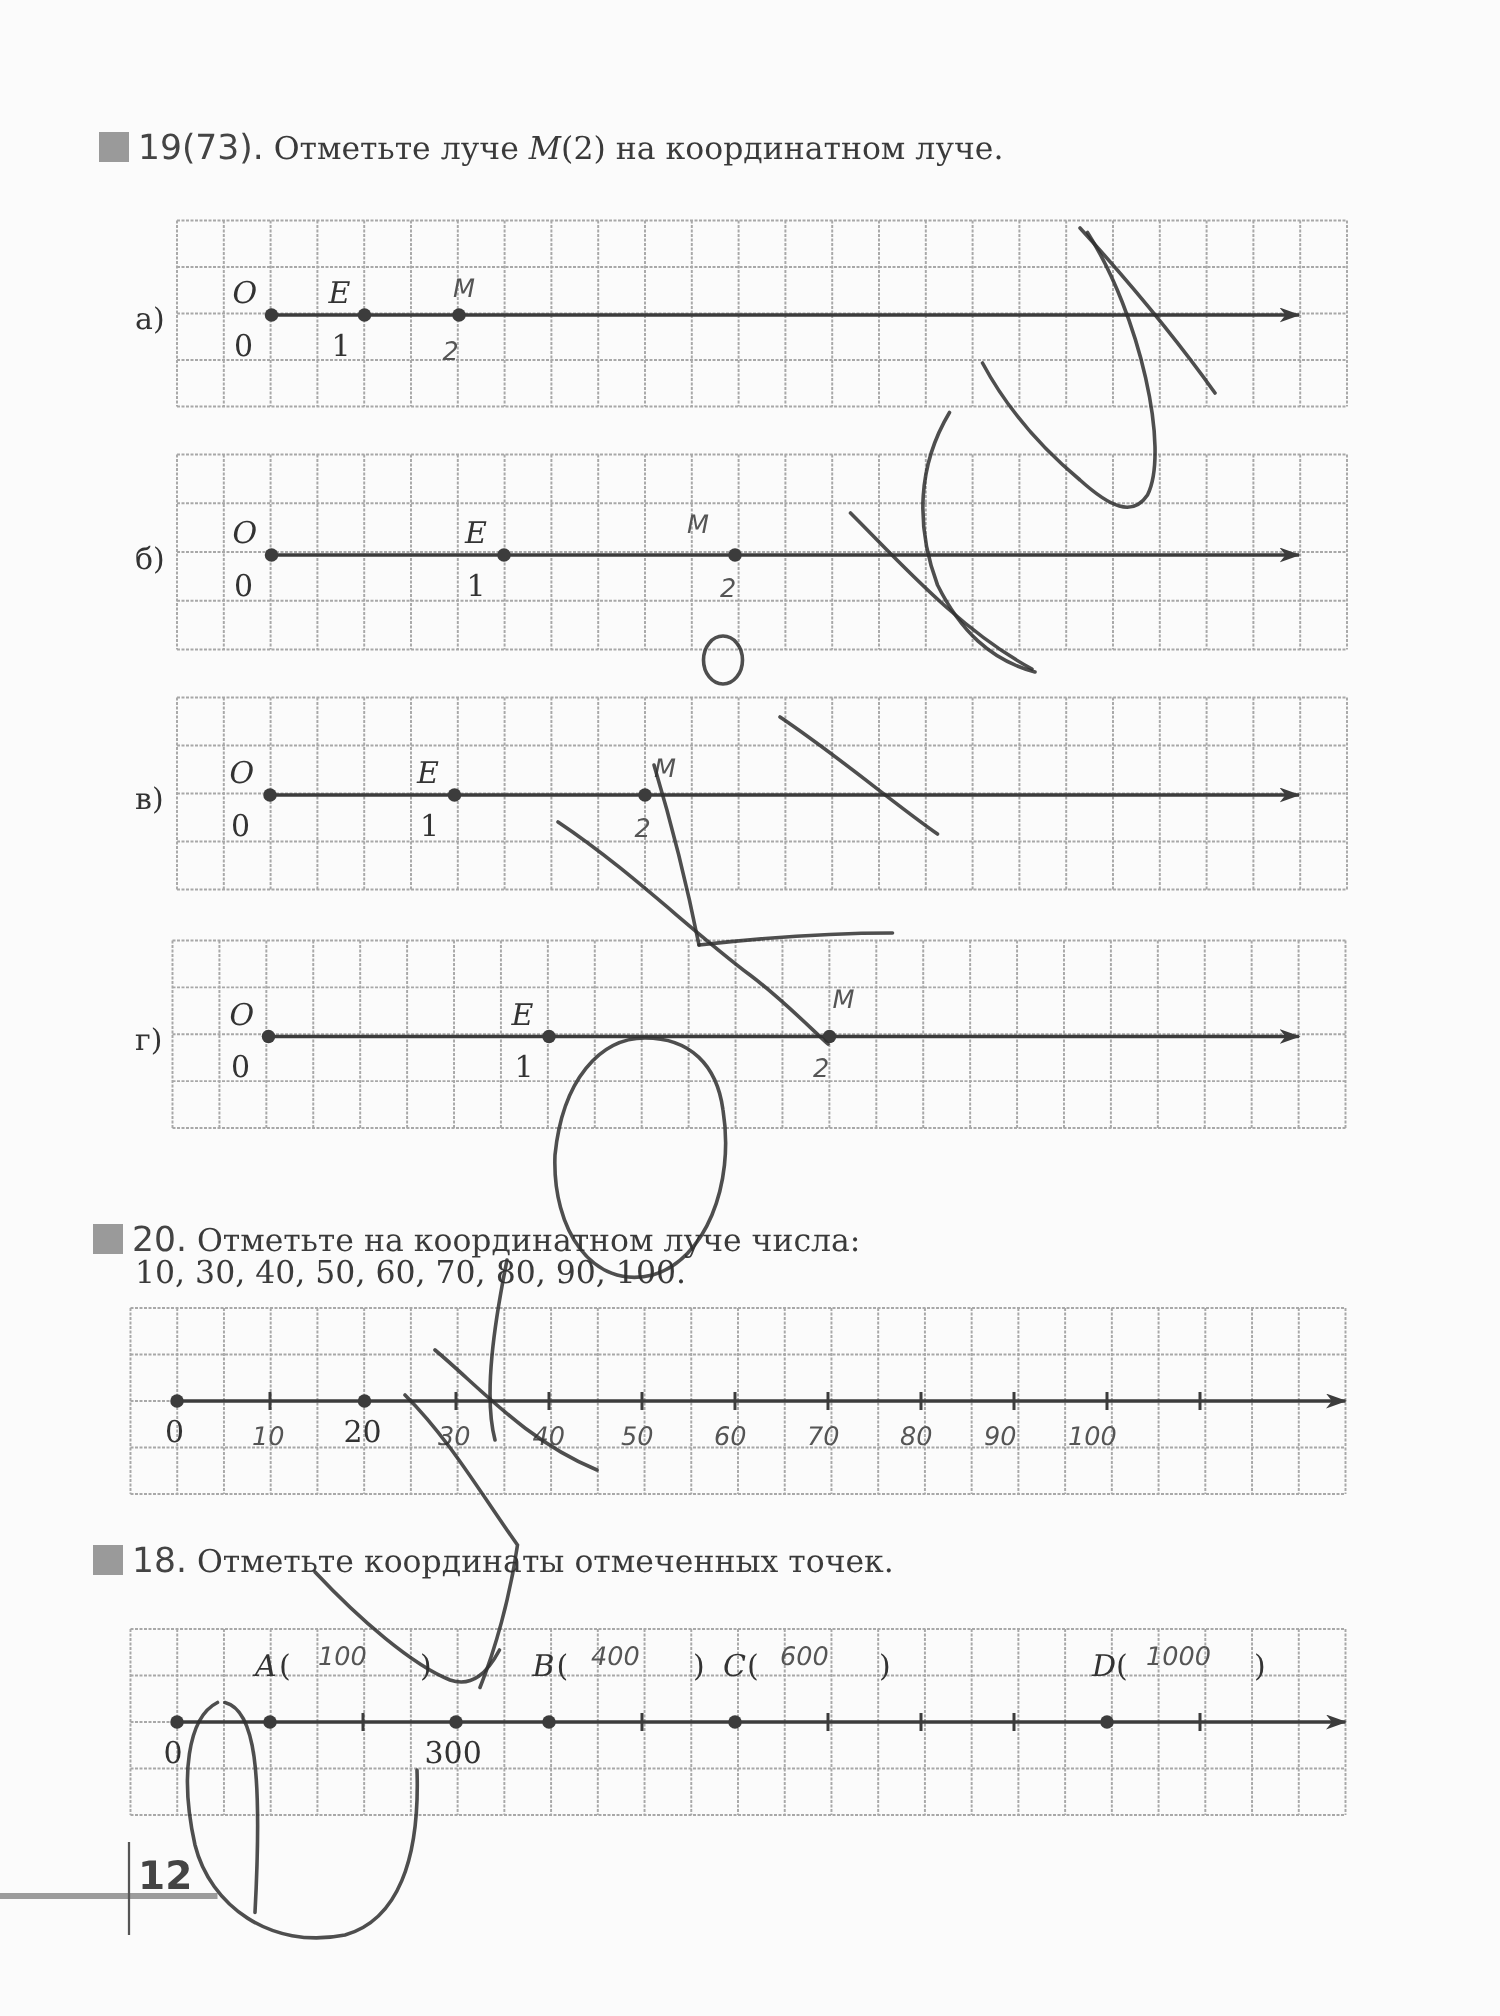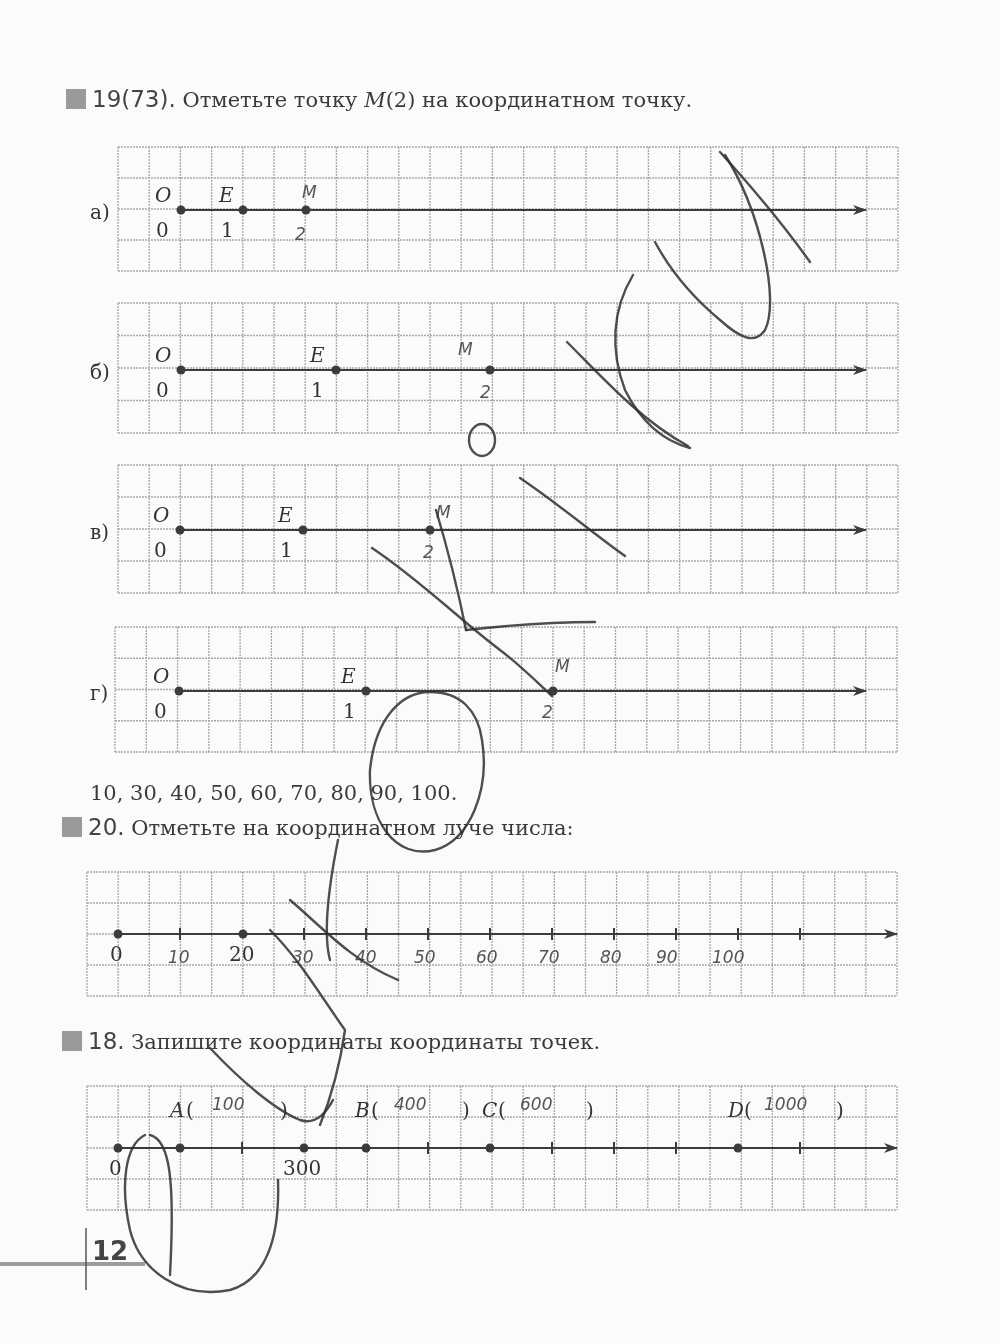--- a/index.html
+++ b/index.html
@@ -18,32 +18,32 @@
   .ptxt-i { font-family: "DejaVu Serif", serif; font-style: italic; font-size: 20px; fill: #333; }
   .hand { font-family: "DejaVu Sans", sans-serif; font-style: italic; font-size: 17px; fill: #555; }
   .pencil { fill: none; stroke: #2f2f2f; stroke-width: 2.4; stroke-linecap: round; opacity: 0.85; }
   .pagenum { position: absolute; left: 92px; top: 1236px; font-family: "DejaVu Sans", sans-serif; font-weight: bold; font-size: 26px; color: #444; }
 </style>
 </head>
 <body>
 
 <div class="task" style="left:66px; top:86px;">
   <span class="sq"></span><span class="num">19(73).</span>
-  <span>Отметьте точку </span><i>M</i><span>(2)</span><span> на координатном точку.</span>
+  <span>Отметьте луче </span><i>M</i><span>(2)</span><span> на координатном луче.</span>
 </div>
 
 <div class="task" style="left:62px; top:786px;margin-top:28px;">
   <span class="sq"></span><span class="num">20.</span>
   <span>Отметьте на координатном луче числа:</span>
 </div>
-<div class="task" style="left:90px; top:781px;">10, 30, 40, 50, 60, 70, 80, 90, 100.</div>
+<div class="task" style="left:90px; top:836px;">10, 30, 40, 50, 60, 70, 80, 90, 100.</div>
 
 <div class="task" style="left:62px; top:1028px;">
   <span class="sq"></span><span class="num">18.</span>
-  <span>Запишите координаты координаты точек.</span>
+  <span>Отметьте координаты отмеченных точек.</span>
 </div>
 
 <div class="pagenum">12</div>
 
 <svg id="sheet" width="1000" height="1344" viewBox="0 0 1000 1344">
   <defs>
     <marker id="arrow" markerWidth="14" markerHeight="10" refX="13" refY="5" orient="auto" markerUnits="userSpaceOnUse">
       <path d="M0,0 L14,5 L0,10 L4,5 Z" fill="#3c3c3c"></path>
     </marker>
   </defs>

